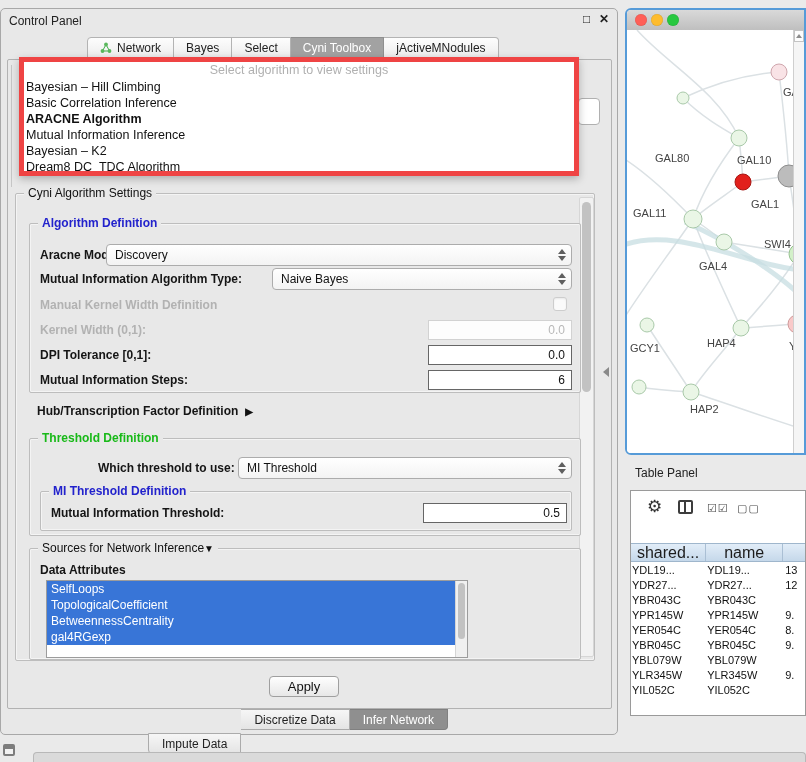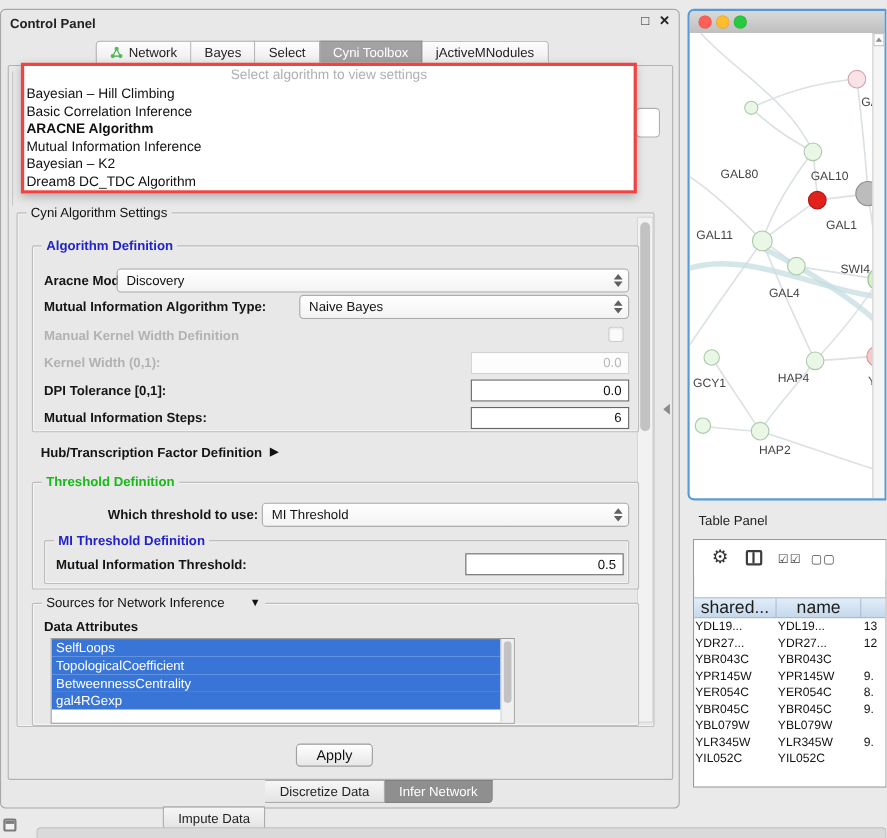--- a/index.html
+++ b/index.html
@@ -1,20 +1,20 @@
 <!DOCTYPE html>
 <html><head>
 <meta charset="utf-8">
 <style>
   html,body{margin:0;padding:0;}
   body{width:806px;height:762px;position:relative;background:#eaeaea;font-family:"Liberation Sans",sans-serif;overflow:hidden;color:#1a1a1a;}
 
   
   .cp{position:absolute;left:0;top:8px;width:618px;height:727px;background:#e8e8e8;border:1px solid #a8a8a8;border-radius:5px;box-sizing:border-box;}
-  .cp-title{position:absolute;left:8px;top:5px;font-size:12px;color:#222;font-weight:bold;}
+  .cp-title{position:absolute;left:8px;top:5px;font-size:12px;color:#222;}
   .winbtn{position:absolute;top:4px;font-size:12px;color:#222;line-height:12px;}
   .winbtn.close{font-weight:bold;}
 
   .cp-tabs{position:absolute;left:86px;top:28px;height:22px;display:flex;z-index:3;}
   .tab{height:22px;padding:0 12px;display:flex;align-items:center;gap:5px;font-size:12px;background:linear-gradient(#fdfdfd,#ececec);border:1px solid #b3b3b3;border-left:none;box-sizing:border-box;color:#222;}
   .tab:first-child{border-left:1px solid #b3b3b3;border-radius:4px 0 0 0;}
   .tab:last-child{border-radius:0 4px 0 0;}
   .tab.selected{background:#a2a2a2;color:#fff;border-color:#8f8f8f;}
 
   .cp-content{position:absolute;left:6px;top:50px;width:605px;height:650px;border:1px solid #b2b2b2;border-radius:2px;box-sizing:border-box;}
@@ -36,21 +36,21 @@
 
   .field{position:absolute;background:#fff;border:1px solid #666;height:20px;box-sizing:border-box;font-size:12px;display:flex;align-items:center;justify-content:flex-end;padding-right:6px;color:#111;}
   .field.disabled{border-color:#d2d2d2;color:#b8b8b8;background:#fdfdfd;}
 
   .checkbox{position:absolute;width:14px;height:14px;background:#fafafa;border:1px solid #cdcdcd;border-radius:3px;box-shadow:inset 0 1px 2px rgba(0,0,0,.07);box-sizing:border-box;}
 
   .vscroll{position:absolute;background:#f2f2f2;border:1px solid #d6d6d6;border-radius:2px;box-sizing:border-box;}
   .vthumb{position:absolute;left:2px;right:2px;background:#c2c2c2;border-radius:6px;}
 
   
-  .popup{position:absolute;left:18px;top:48px;width:560px;height:119px;background:#fff;border:3px solid #ef4444;box-shadow:0 3px 8px rgba(0,0,0,.25);z-index:40;box-sizing:border-box;overflow:hidden;}
+  .popup{position:absolute;left:18px;top:48px;width:560px;height:119px;background:#fff;border:5px solid #ef4444;box-shadow:0 3px 8px rgba(0,0,0,.25);z-index:40;box-sizing:border-box;overflow:hidden;}
   .popup-placeholder{height:17px;line-height:17px;text-align:center;color:#b0b0b0;font-size:12.5px;}
   .popup-item{height:16px;line-height:16px;font-size:12.5px;padding-left:2px;color:#111;white-space:nowrap;}
   .popup-item.sel{font-weight:bold;}
 
   .hub-row{position:absolute;display:flex;align-items:center;gap:7px;font-size:12px;font-weight:bold;color:#151515;}
   .tri{font-size:10px;color:#111;}
 
   .attr-list{position:absolute;background:#fff;border:1px solid #9c9c9c;box-sizing:border-box;overflow:hidden;}
   .attr-item{height:16px;line-height:16px;font-size:12px;padding-left:4px;background:#3875d7;color:#fff;margin-right:11px;white-space:nowrap;overflow:hidden;}
   .attr-scroll{position:absolute;right:0;top:0;bottom:0;width:11px;background:#f0f0f0;border-left:1px solid #d5d5d5;}
@@ -203,21 +203,21 @@
     </div>
 
     <div class="grp" style="left:10px;top:52px;width:532px;height:40px;">
       <span class="grp-title blue">MI Threshold Definition</span>
       <span class="lbl" style="left:10px;top:14px;">Mutual Information Threshold:</span>
       <div class="field" style="left:382px;top:11px;width:144px;">0.5</div>
     </div>
   </div>
 
   <div class="grp" style="left:28px;top:539px;width:552px;height:112px;">
-    <span class="grp-title" style="display:flex;gap:23px;align-items:center;">
+    <span class="grp-title" style="display:flex;gap:0;align-items:center;">
       <span>Sources for Network Inference</span>
       <span class="tri">▼</span>
     </span>
     <span class="lbl" style="left:10px;top:14px;">Data Attributes</span>
     <div class="attr-list" style="left:16px;top:31px;width:422px;height:78px;">
       <div>
           <div class="attr-item">SelfLoops</div>
           <div class="attr-item">TopologicalCoefficient</div>
           <div class="attr-item">BetweennessCentrality</div>
           <div class="attr-item">gal4RGexp</div>

